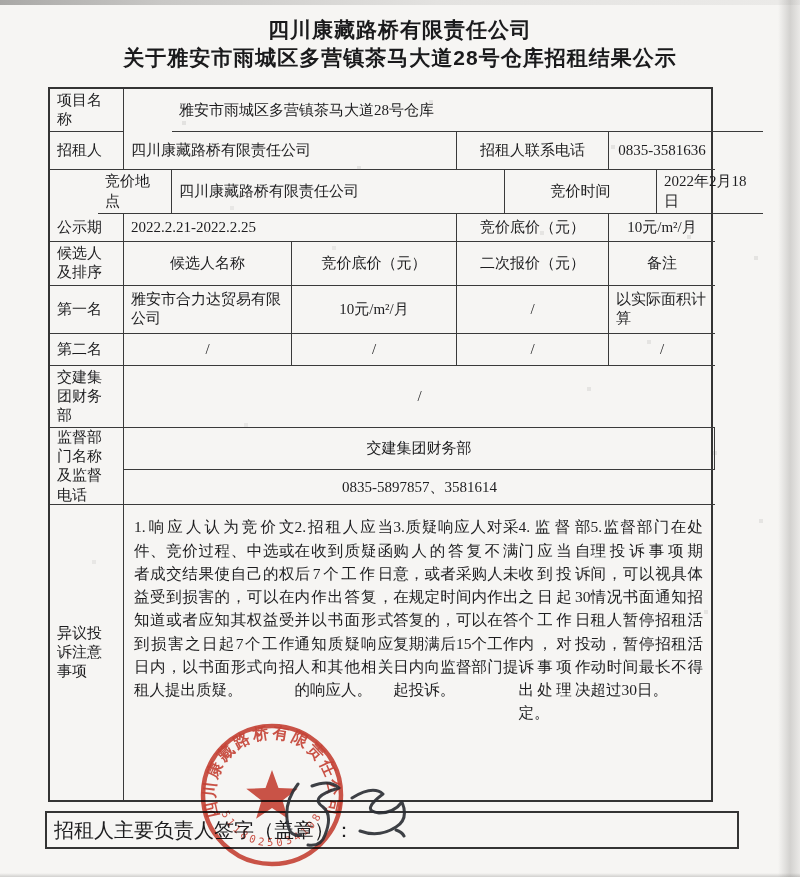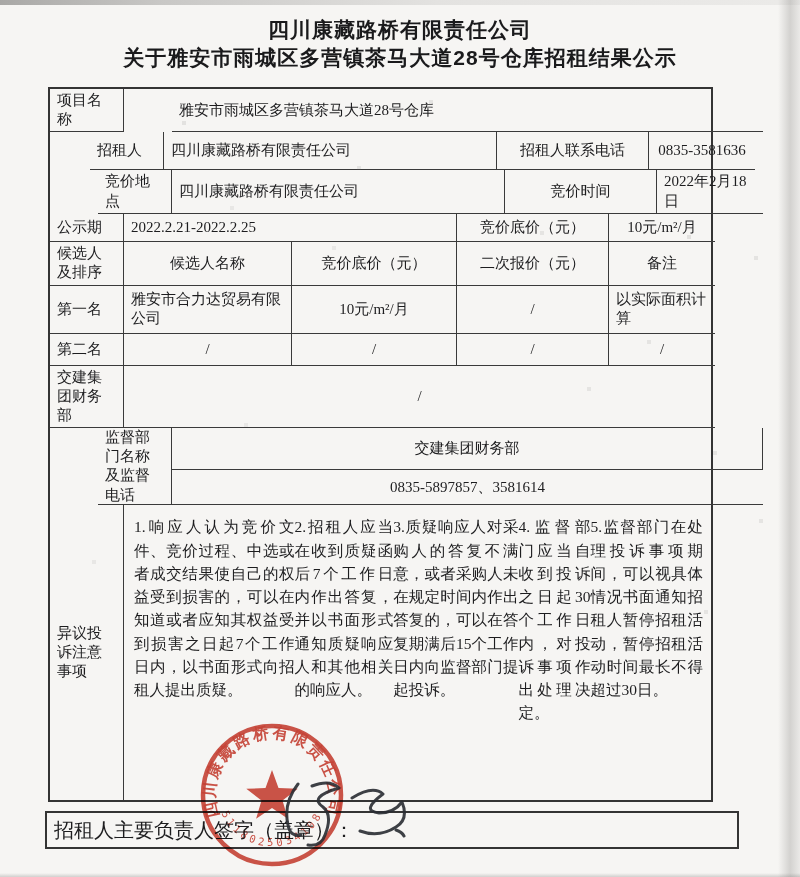--- a/index.html
+++ b/index.html
@@ -43,25 +43,25 @@
   .tbl{ margin:15px 0 0 48px; width:665px; border:2px solid #343434; font-size:15px; }
   .row{ display:grid; }
   .cell{ border-right:1.6px solid #3a3a3a; border-bottom:1.6px solid #3a3a3a;
     display:flex; align-items:center; padding:2px 7px; line-height:1.28; }
   .row .cell:last-child{ border-right:0; }
   .row:last-child > .cell{ border-bottom:0; }
   .c{ justify-content:center; }
   .r-2col{ grid-template-columns:74px 591px; }
   .r-4col{ grid-template-columns:74px 333px 152px 106px; }
   .r-5col{ grid-template-columns:74px 168px 165px 152px 106px; }
-  .h43{ min-height:43px;gap:48px; } .h38{ min-height:38px;padding-left:40px; } .h42{ min-height:42px;margin-left:48px; }
+  .h43{ min-height:43px;gap:48px; } .h38{ min-height:38px; } .h42{ min-height:42px;margin-left:48px; }
   .h28{ min-height:28px; } .h44{ min-height:44px; } .h48{ min-height:48px; }
   .h32{ min-height:32px; } .h40{ min-height:40px; }
   .r-sup{ grid-template-columns:74px 591px; grid-template-rows:42px 35px;
-    grid-template-areas:"lab dept" "lab phone";margin-left:48px; }
+    grid-template-areas:"lab dept" "lab phone"; }
   .r-sup .a-lab{ grid-area:lab; } .r-sup .a-dept{ grid-area:dept; } .r-sup .a-phone{ grid-area:phone; }
   .r-obj{ grid-template-columns:74px 591px; min-height:295px; }
   .obj-body{ flex-direction:row; justify-content:center; align-items:flex-start;
     padding:10px 12px 10px 10px; font-size:15.5px; line-height:1.5; text-align:justify; }
   .sig-box{ margin:9px 0 0 45px; width:694px; min-height:38px; border:2px solid #343434;
     display:flex; align-items:center; padding:2px 7px; font-size:20px; }
 
   .stamp{ position:absolute; left:196px; top:717px; width:152px; height:152px;
     mix-blend-mode:multiply; opacity:.93; pointer-events:none; }
   .signature{ position:absolute; left:268px; top:772px; width:190px; height:80px; pointer-events:none; }

